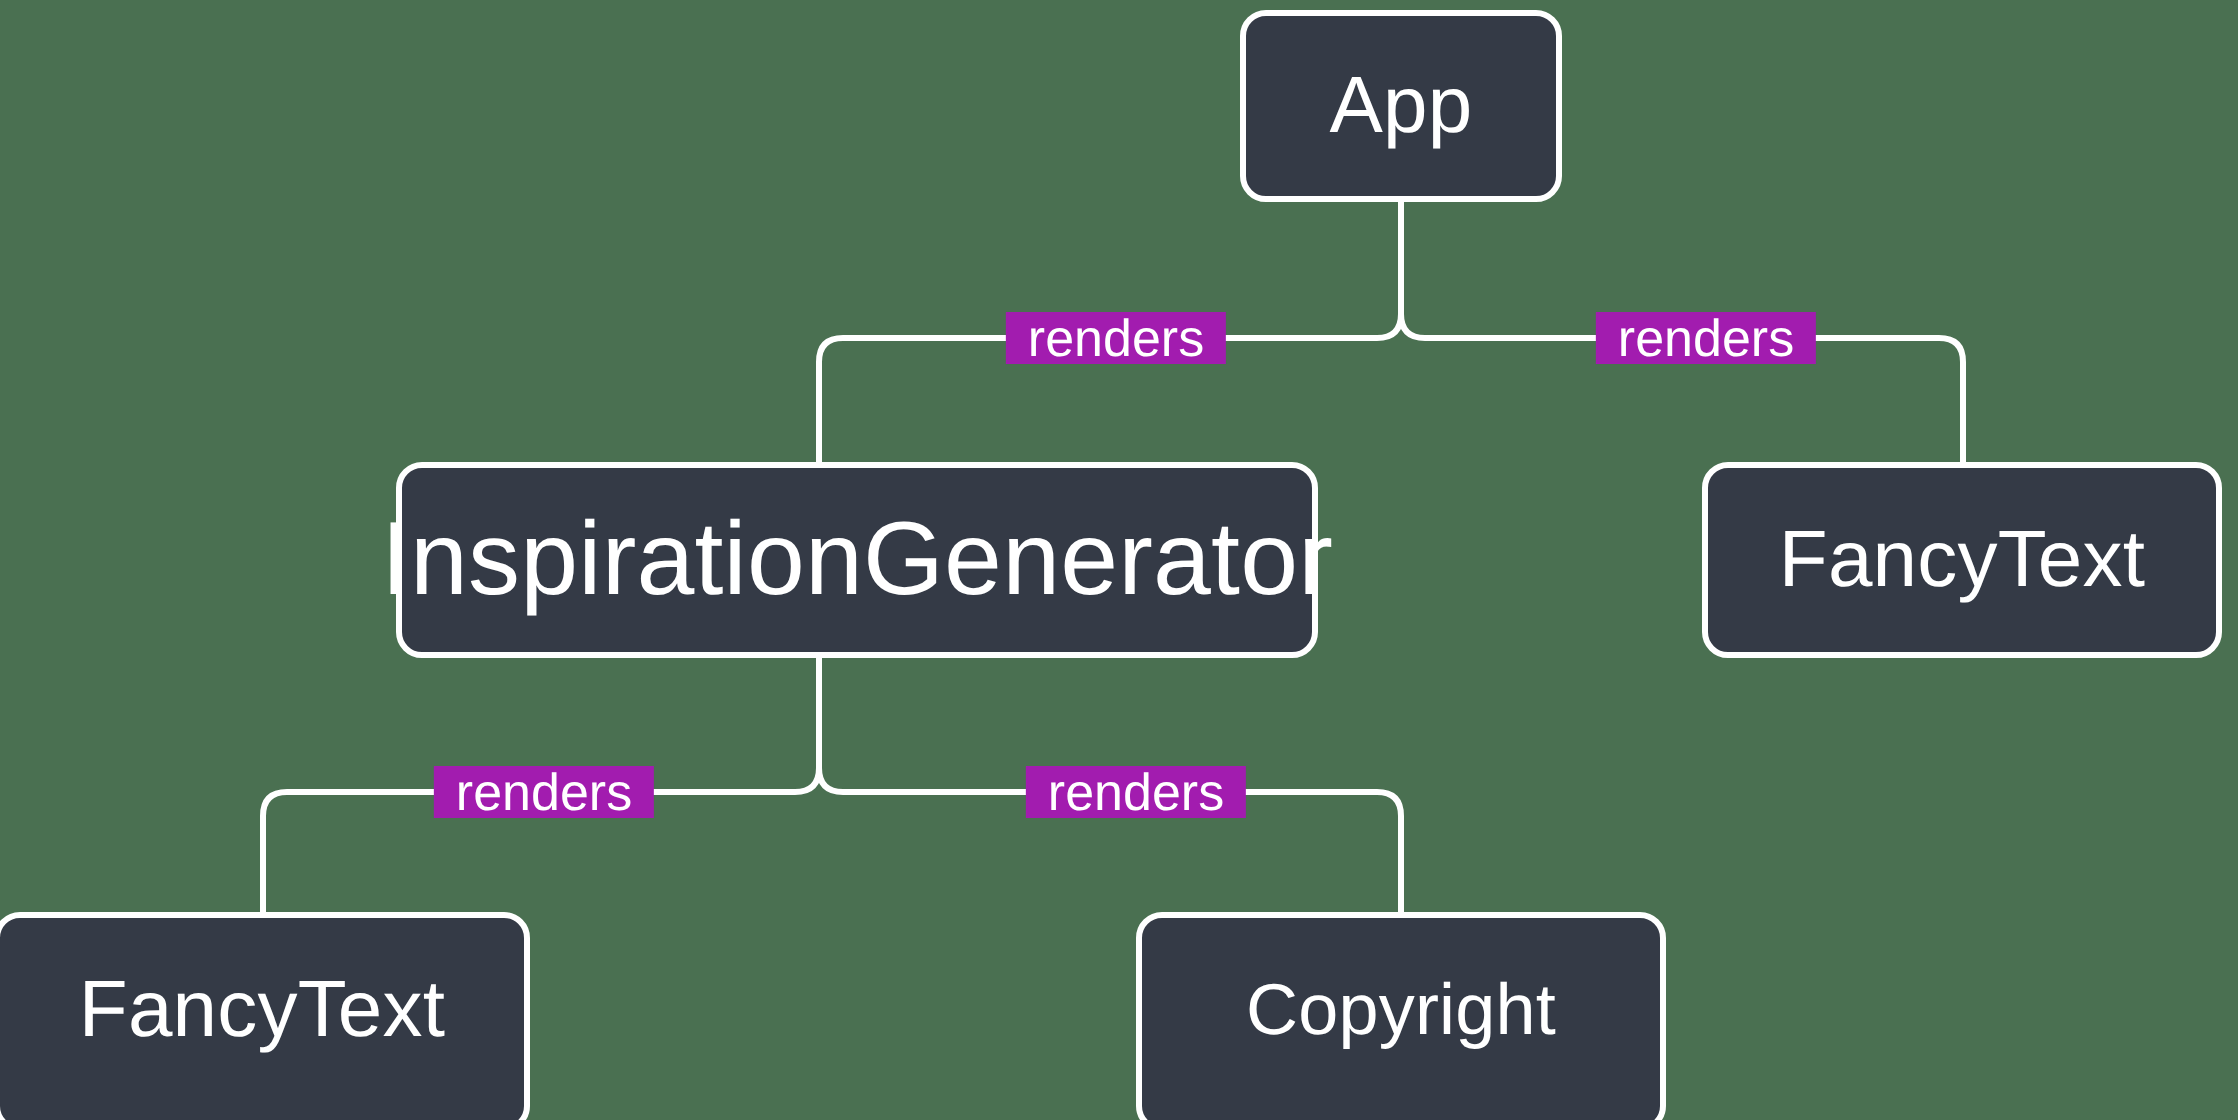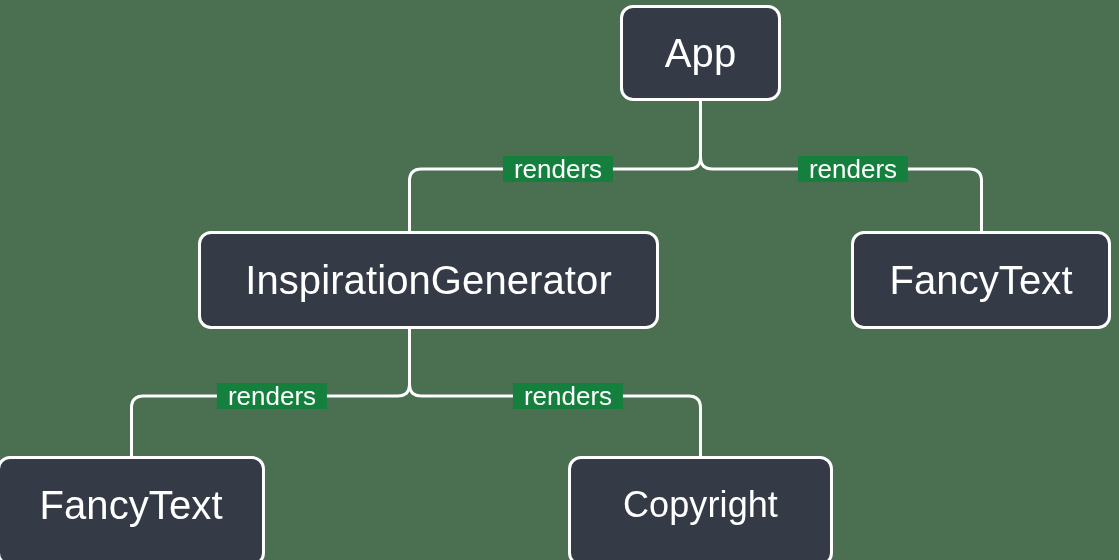--- a/index.html
+++ b/index.html
@@ -45,21 +45,21 @@
     white-space: nowrap;
     letter-spacing: 0.1px;
   }
   .edge-label {
     position: absolute;
     color: #ffffff;
     font-family: "Liberation Sans", sans-serif;
     font-size: 26px;
     font-weight: 400;
     white-space: nowrap;
-    background: #15803d;
+    background: #a21caf;
     padding: 0 11px;
     line-height: 1;
     transform: translate(-50%, -50%);
     z-index: 3;
   }
 </style>
 </head>
 <body>
 
 <div id="diagram">
@@ -89,21 +89,21 @@
              L 688.5 396
              Q 700.5 396 700.5 408
              L 700.5 456"></path>
   </svg>
 
   <div class="node" style="left:620px; top:5px; width:161px; height:96px;">
     <span class="node-label" style="font-size:40px;">App</span>
   </div>
 
   <div class="node" style="left:198px; top:231px; width:461px; height:98px;">
-    <span class="node-label" style="font-size:40px;">InspirationGenerator</span>
+    <span class="node-label" style="font-size:52px;">InspirationGenerator</span>
   </div>
 
   <div class="node" style="left:851px; top:231px; width:260px; height:98px;">
     <span class="node-label" style="font-size:40px;">FancyText</span>
   </div>
 
   <div class="node" style="left:-3px; top:456px; width:268px; height:110px;">
     <span class="node-label" style="font-size:40px; position:relative; top:-6px;">FancyText</span>
   </div>
 

